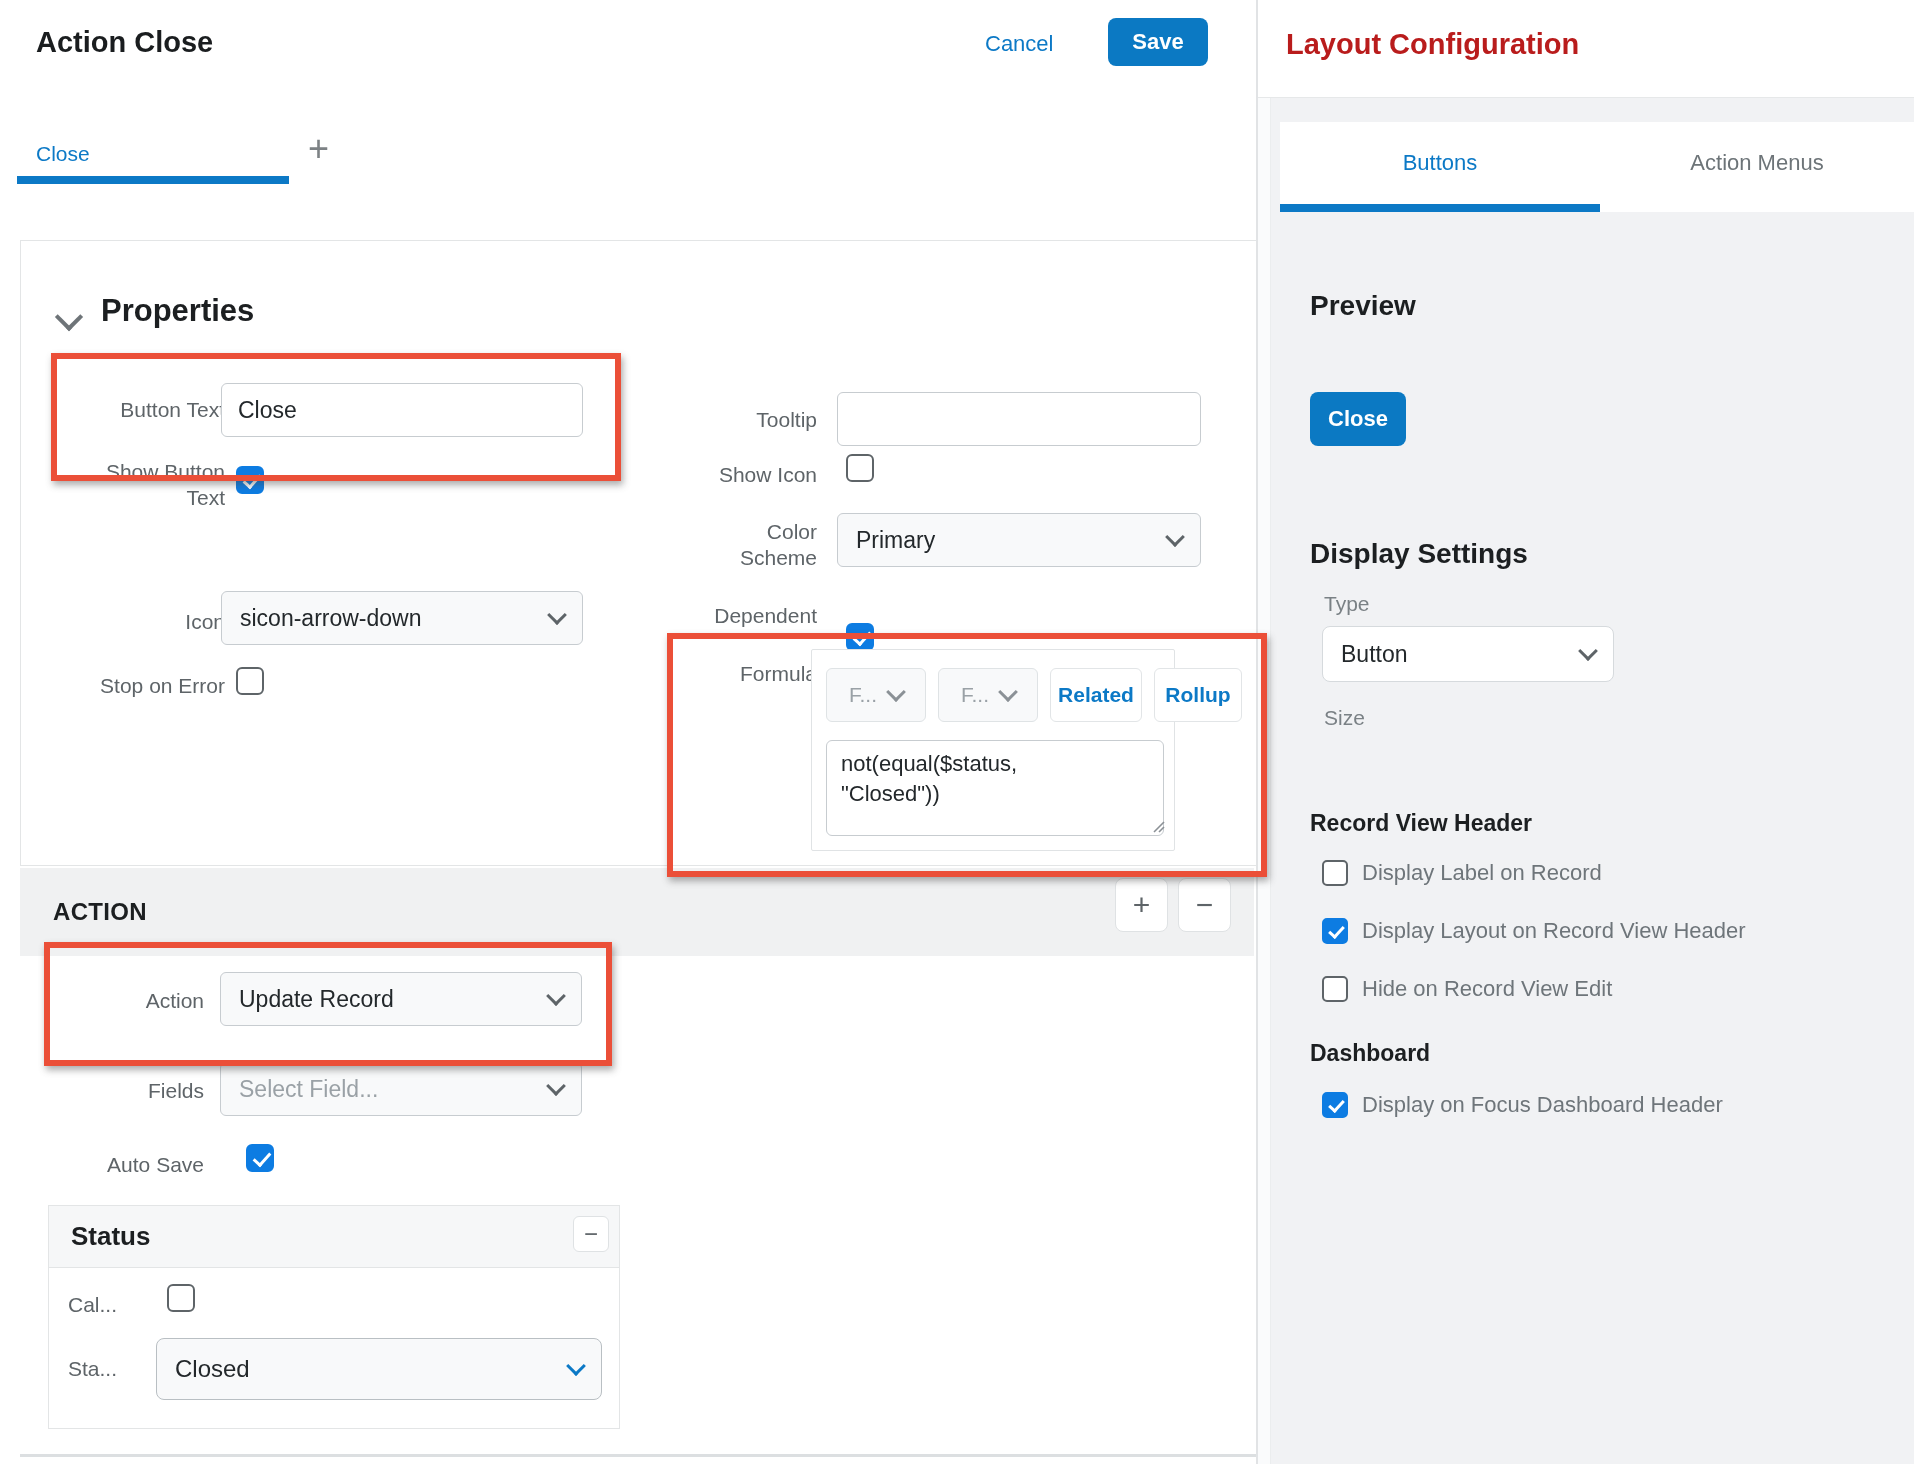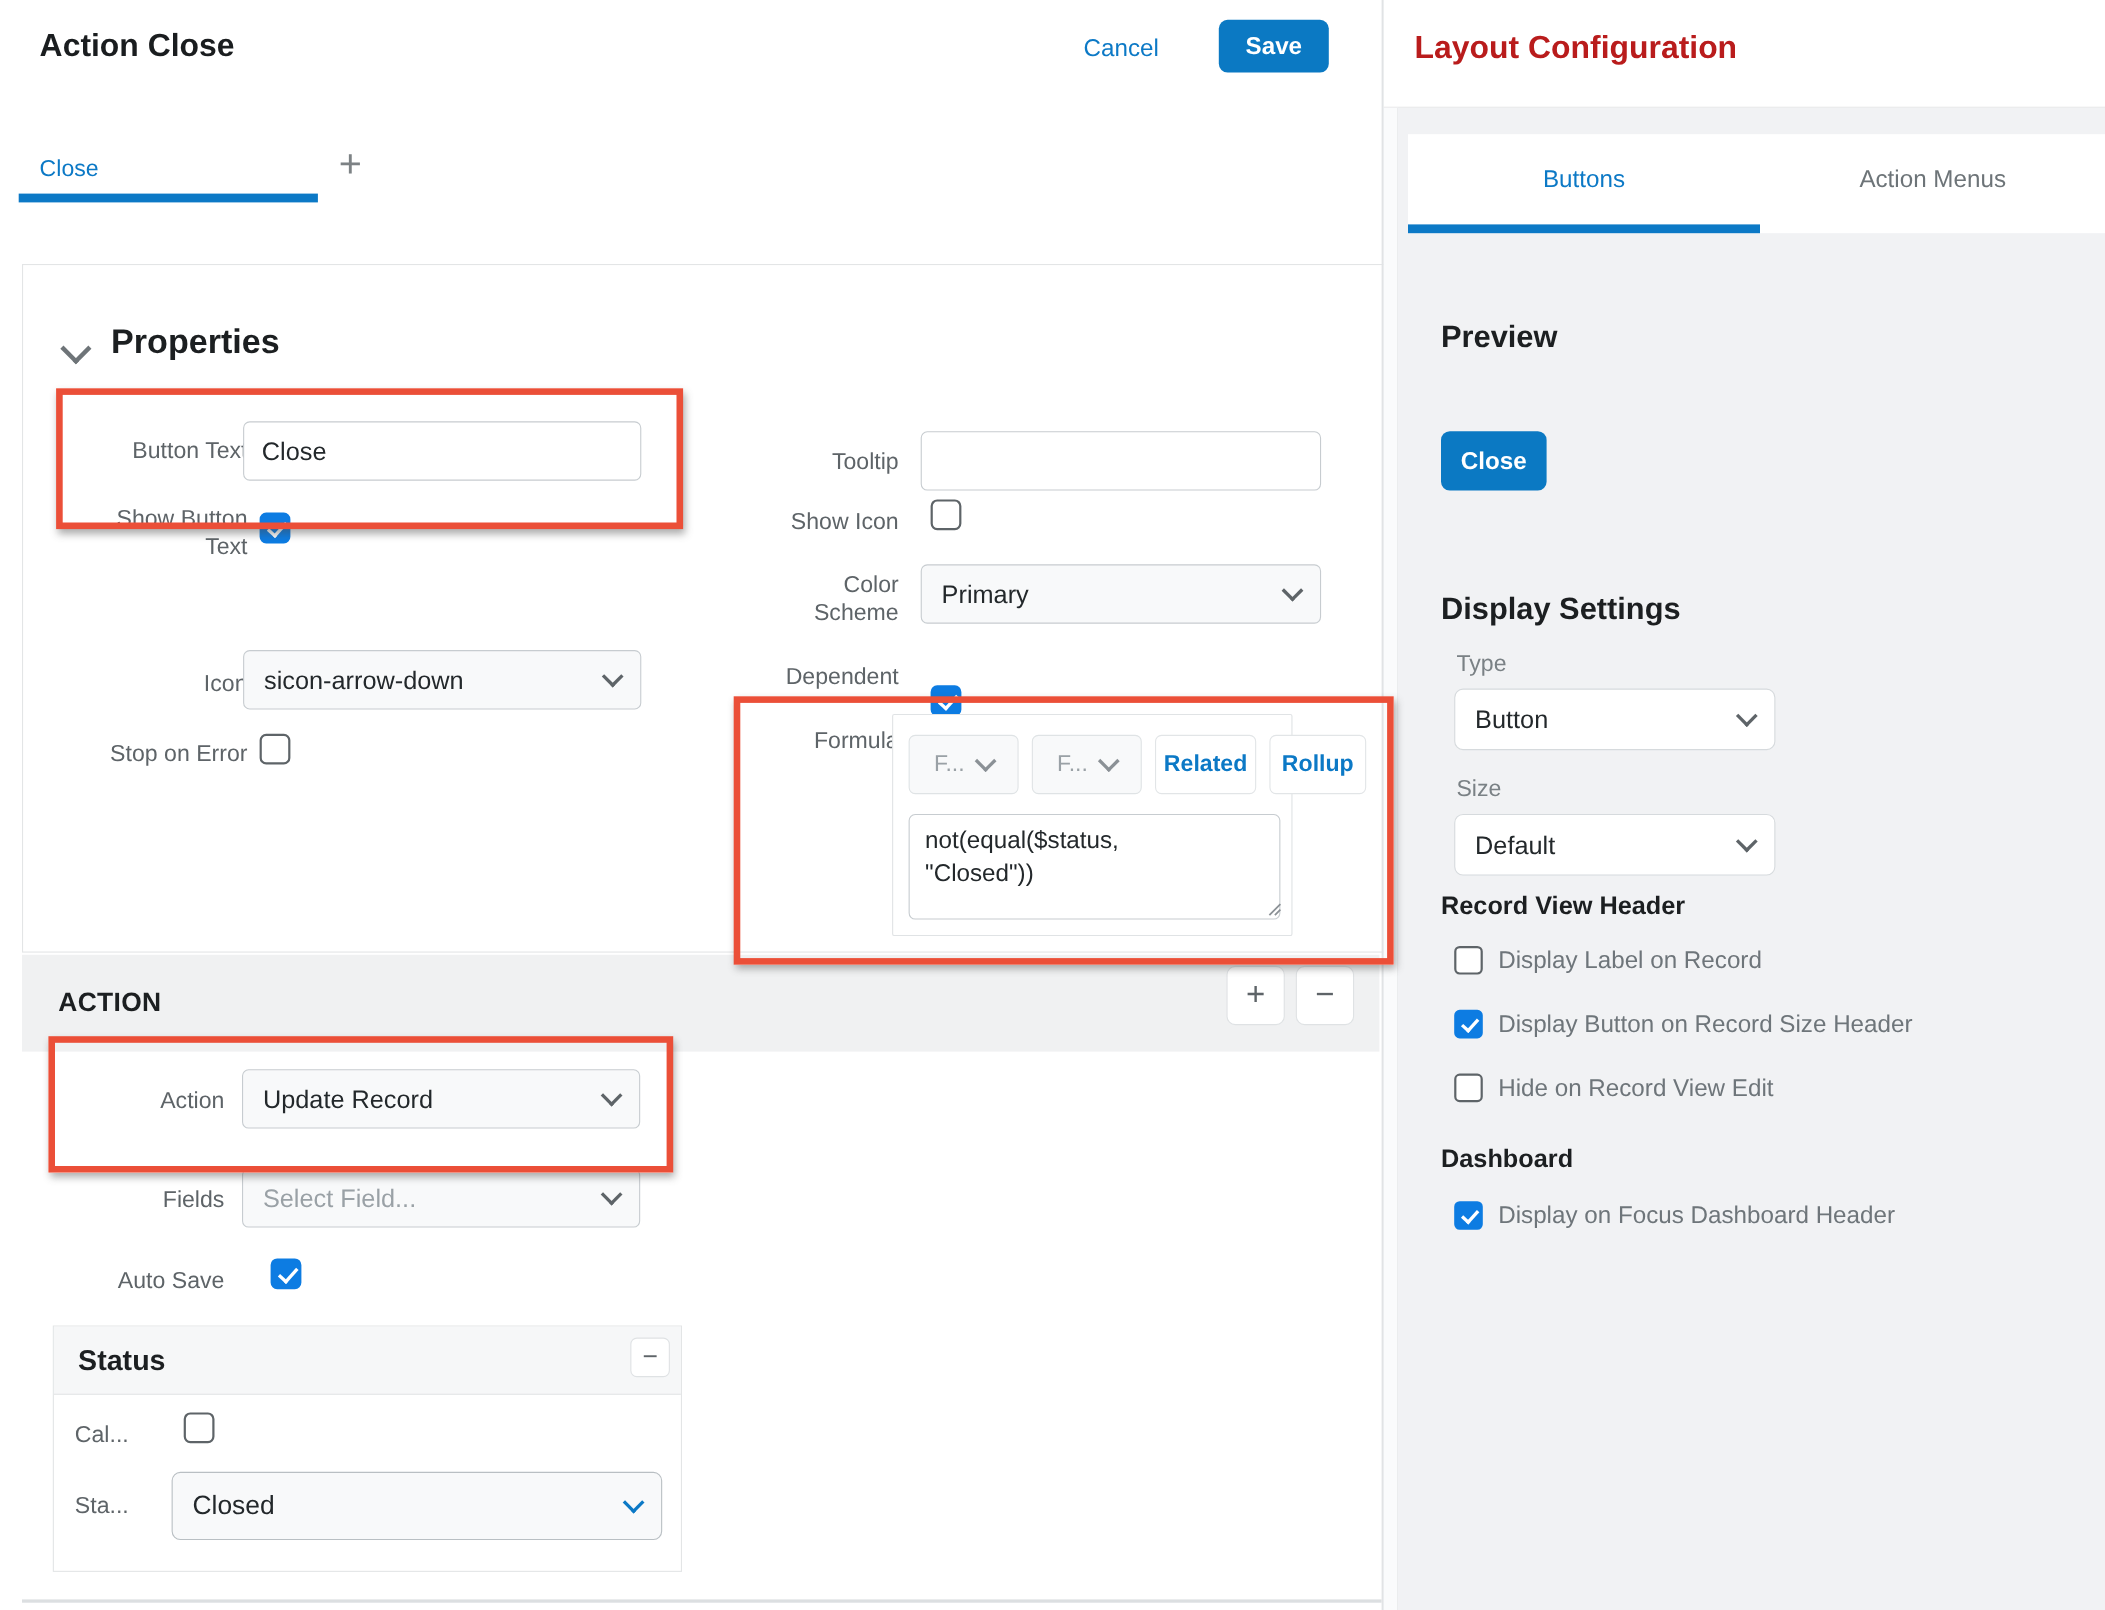--- a/index.html
+++ b/index.html
@@ -181,34 +181,30 @@
 
     <div class="abs sec-h" style="left:52px;top:538px;font-size:28px;font-weight:600;">Display Settings</div>
 
     <div class="abs rp-lbl" style="left:66px;top:592px;">Type</div>
     <div class="abs sel white" style="left:64px;top:626px;width:292px;height:56px;">
       <span>Button</span>
       <span class="chev"></span>
     </div>
 
     <div class="abs rp-lbl" style="left:66px;top:706px;">Size</div>
-    <div class="abs sel white" style="left:64px;top:740px;width:292px;height:56px;">
-      <span>Default</span>
-      <span class="chev"></span>
-    </div>
 
     <div class="abs sec-h" style="left:52px;top:810px;font-size:23px;">Record View Header</div>
 
     <div class="abs" style="left:64px;top:860px;display:flex;align-items:center;gap:14px;">
       <span class="cb sm"></span>
       <span class="rp-cb-lbl">Display Label on Record</span>
     </div>
     <div class="abs" style="left:64px;top:918px;display:flex;align-items:center;gap:14px;">
       <span class="cb sm on"></span>
-      <span class="rp-cb-lbl">Display Button on Record Size Header</span>
+      <span class="rp-cb-lbl">Display Layout on Record View Header</span>
     </div>
     <div class="abs" style="left:64px;top:976px;display:flex;align-items:center;gap:14px;">
       <span class="cb sm"></span>
       <span class="rp-cb-lbl">Hide on Record View Edit</span>
     </div>
 
     <div class="abs sec-h" style="left:52px;top:1040px;font-size:23px;">Dashboard</div>
     <div class="abs" style="left:64px;top:1092px;display:flex;align-items:center;gap:14px;">
       <span class="cb sm on"></span>
       <span class="rp-cb-lbl">Display on Focus Dashboard Header</span>

